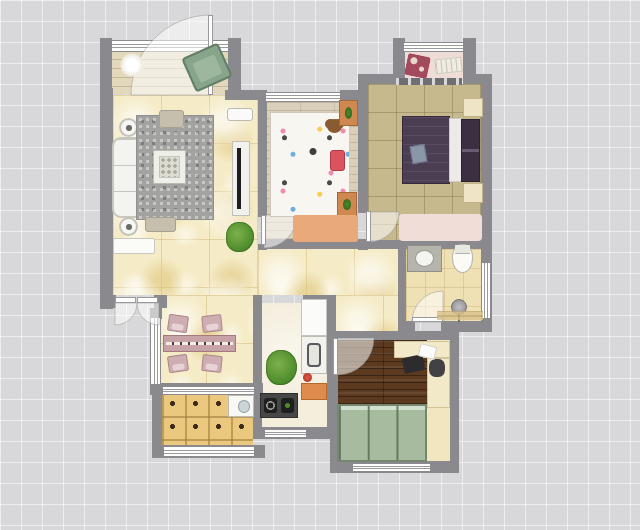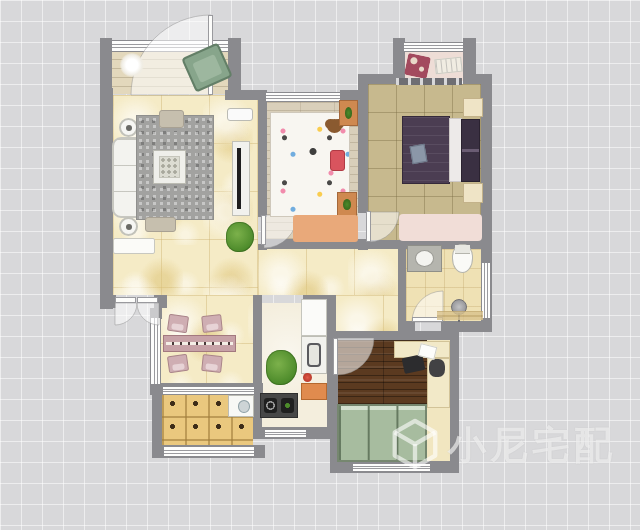--- a/index.html
+++ b/index.html
@@ -263,23 +263,13 @@
     <div class="furn kettle" style="left: 303px; top: 373px; width: 9px; height: 9px;"></div>
     <div class="furn cabinet-orange" style="left: 301px; top: 383px; width: 26px; height: 17px;"></div>
     <div class="furn stove" style="left: 260px; top: 393px; width: 38px; height: 25px;"></div>
     <div class="furn washer" style="left: 228px; top: 395px; width: 26px; height: 22px;"></div>
     <div class="furn desk" style="left: 394px; top: 341px; width: 56px; height: 17px;"></div>
     <div class="furn desk" style="left: 427px; top: 358px; width: 23px; height: 50px;"></div>
     <div class="furn laptop" style="left: 403px; top: 356px; width: 21px; height: 16px; transform: rotate(-12deg);"></div>
     <div class="furn office-chair" style="left: 429px; top: 359px; width: 16px; height: 18px;"></div>
     <div class="furn papers" style="left: 419px; top: 345px; width: 17px; height: 13px; transform: rotate(14deg);"></div>
     <div class="furn wardrobe" style="left: 337px; top: 404px; width: 90px; height: 58px;"></div>
-    <div id="watermark">
-    <svg width="54" height="58" viewBox="0 0 56 58">
-      <g fill="none" stroke="rgba(255,255,255,0.6)" stroke-width="4.5" stroke-linejoin="round">
-        <polygon points="28,4 49,16 49,40 28,52 7,40 7,16"></polygon>
-        <polyline points="7,16 28,28 49,16"></polyline>
-        <line x1="28" y1="28" x2="28" y2="52"></line>
-      </g>
-    </svg>
-    <span class="wm-text">小尼宅配</span>
-  </div>
 </div>
 
 </body></html>

